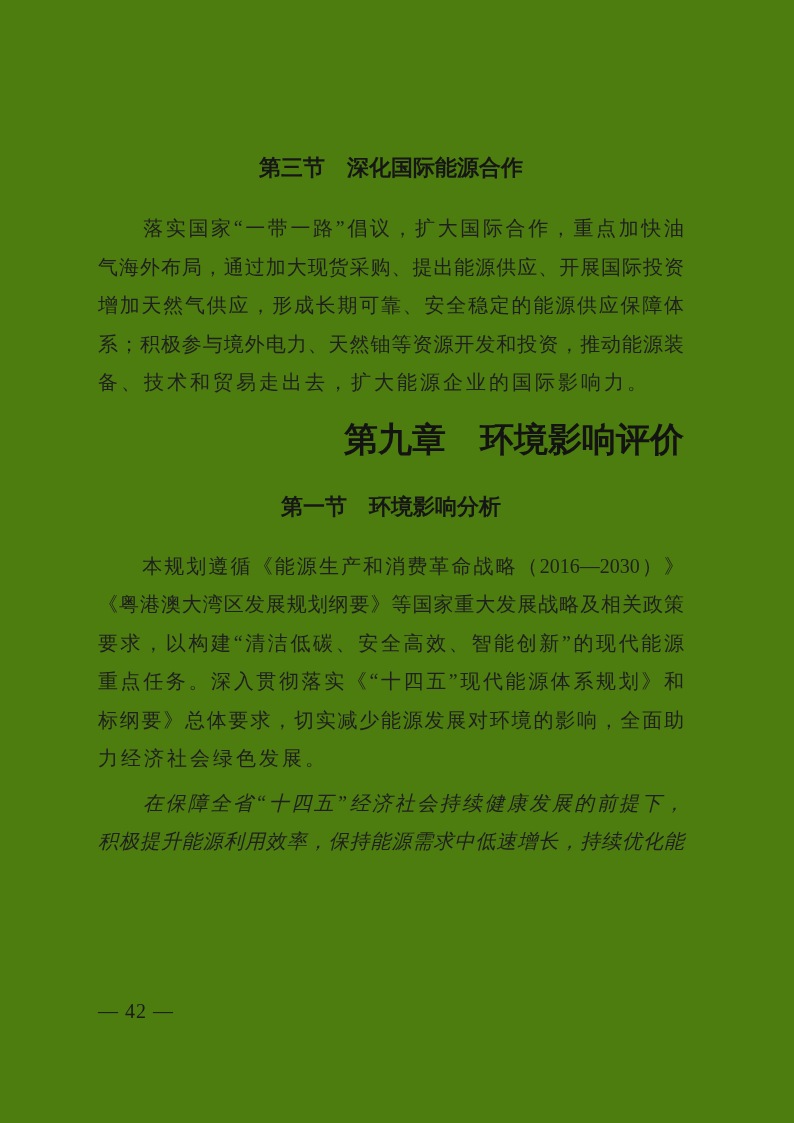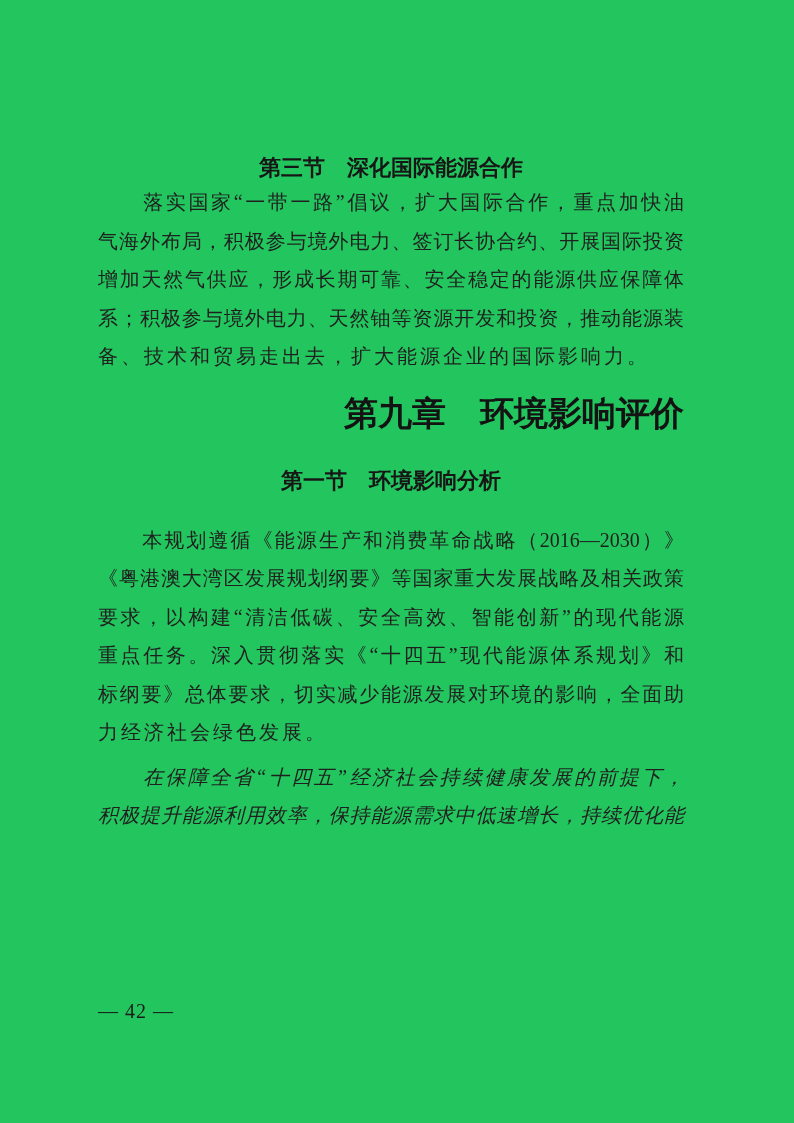--- a/index.html
+++ b/index.html
@@ -4,21 +4,21 @@
 <style>
   html, body {
     margin: 0;
     padding: 0;
     background: #ffffff;
   }
   .page {
     position: relative;
     width: 794px;
     height: 1123px;
-    background: #22c55e;
+    background: #4d7c0f;
     box-sizing: border-box;
     padding: 0 110px 0 98px;
     overflow: hidden;
     font-family: "Liberation Serif", "DejaVu Serif", serif;
     color: #1a1a1a;
   }
   .h-sec {
     margin: 0;
     font-family: "Liberation Sans", "DejaVu Sans", sans-serif;
     font-size: 22px;
@@ -32,21 +32,21 @@
   .h-chapter {
     margin: 18px 0 0 0;
     font-family: Liberation Sans, sans-serif;
     font-size: 34px;
     font-weight: 700;
     line-height: 38px;
     text-align: right;
     color: #131313;
   }
   .para { margin: 0; }
-  .p1 { }
+  .p1 { margin-top: 26px; }
   .p2 { margin-top: 25px; }
   .p3 { margin-top: 6px; font-style: italic; }
   .line {
     font-size: 20px;
     line-height: 38.5px;
     text-align: justify;
     text-align-last: justify;
     color: #1f1f1f;
   }
   .line.end {
@@ -66,21 +66,21 @@
 </style>
 </head>
 <body>
 
 <div class="page">
 
   <h2 class="h-sec h-first">第三节　深化国际能源合作</h2>
 
   <div class="para p1">
     <div class="line">　　落实国家“一带一路”倡议，扩大国际合作，重点加快油</div>
-    <div class="line">气海外布局，积极参与境外电力、签订长协合约、开展国际投资</div>
+    <div class="line">气海外布局，通过加大现货采购、提出能源供应、开展国际投资</div>
     <div class="line">增加天然气供应，形成长期可靠、安全稳定的能源供应保障体</div>
     <div class="line">系；积极参与境外电力、天然铀等资源开发和投资，推动能源装</div>
     <div class="line end">备、技术和贸易走出去，扩大能源企业的国际影响力。</div>
   </div>
 
   <h1 class="h-chapter">第九章　环境影响评价</h1>
 
   <h2 class="h-sec h-second">第一节　环境影响分析</h2>
 
   <div class="para p2">

